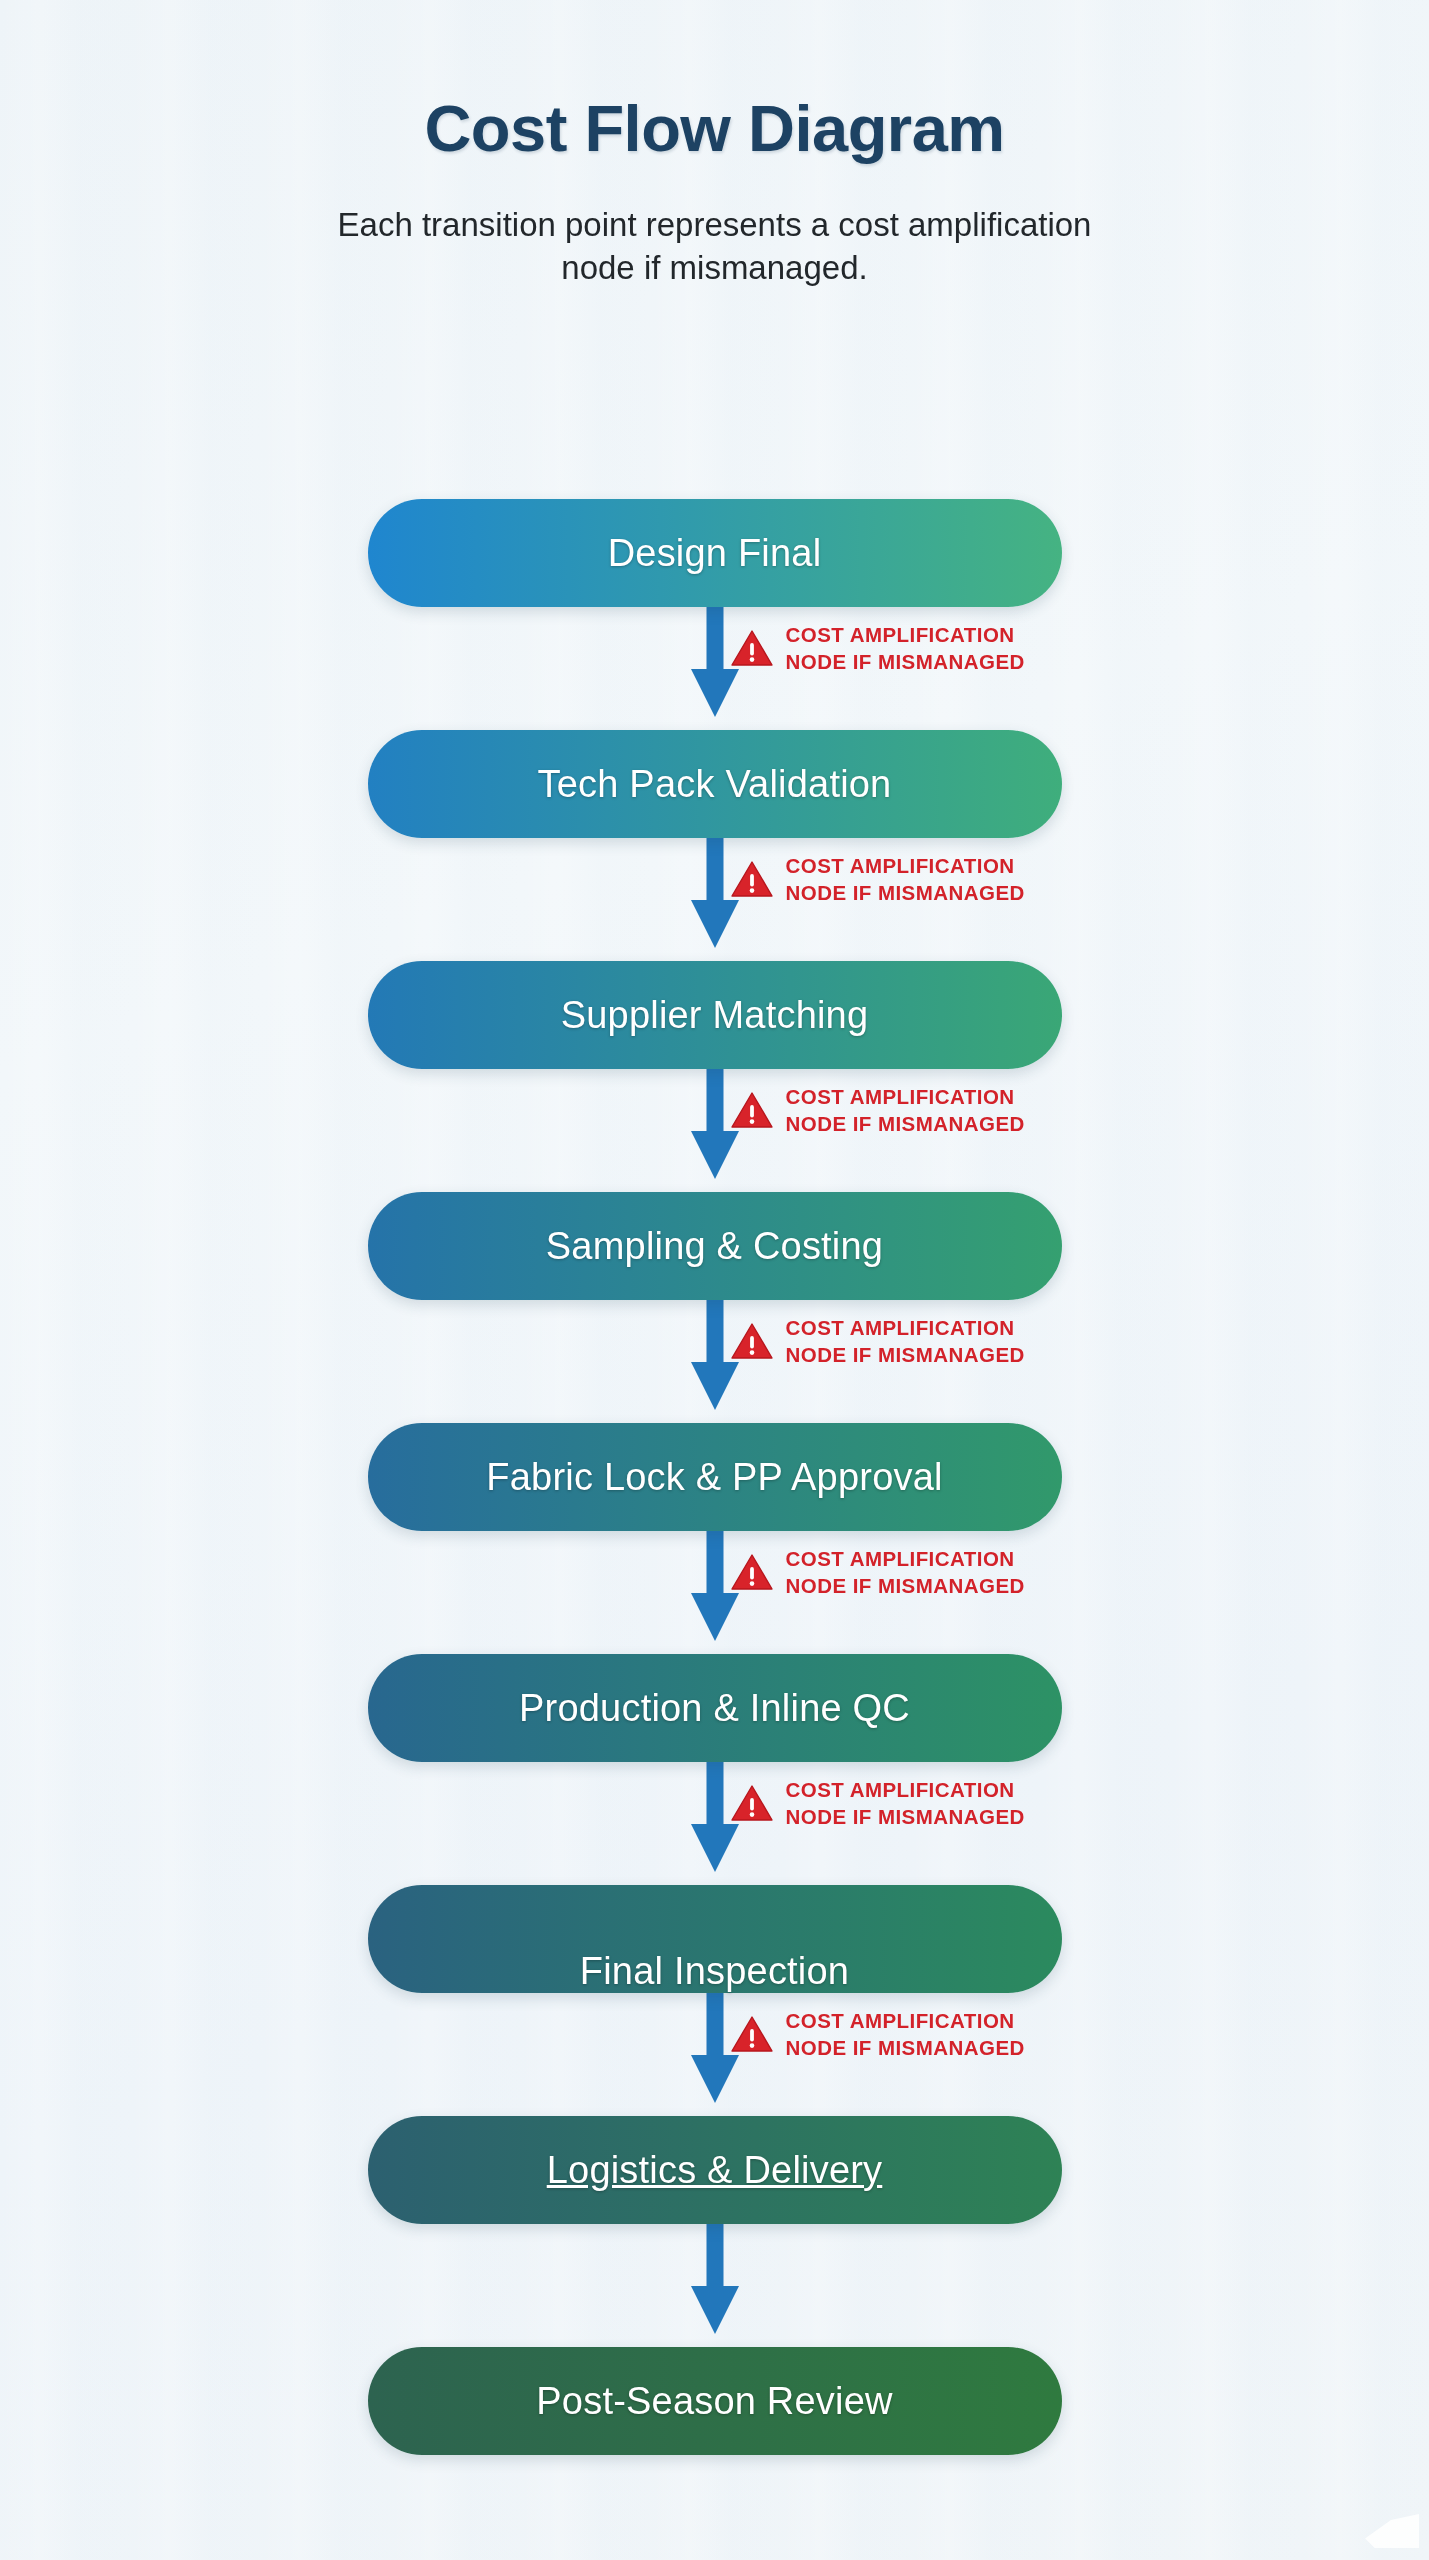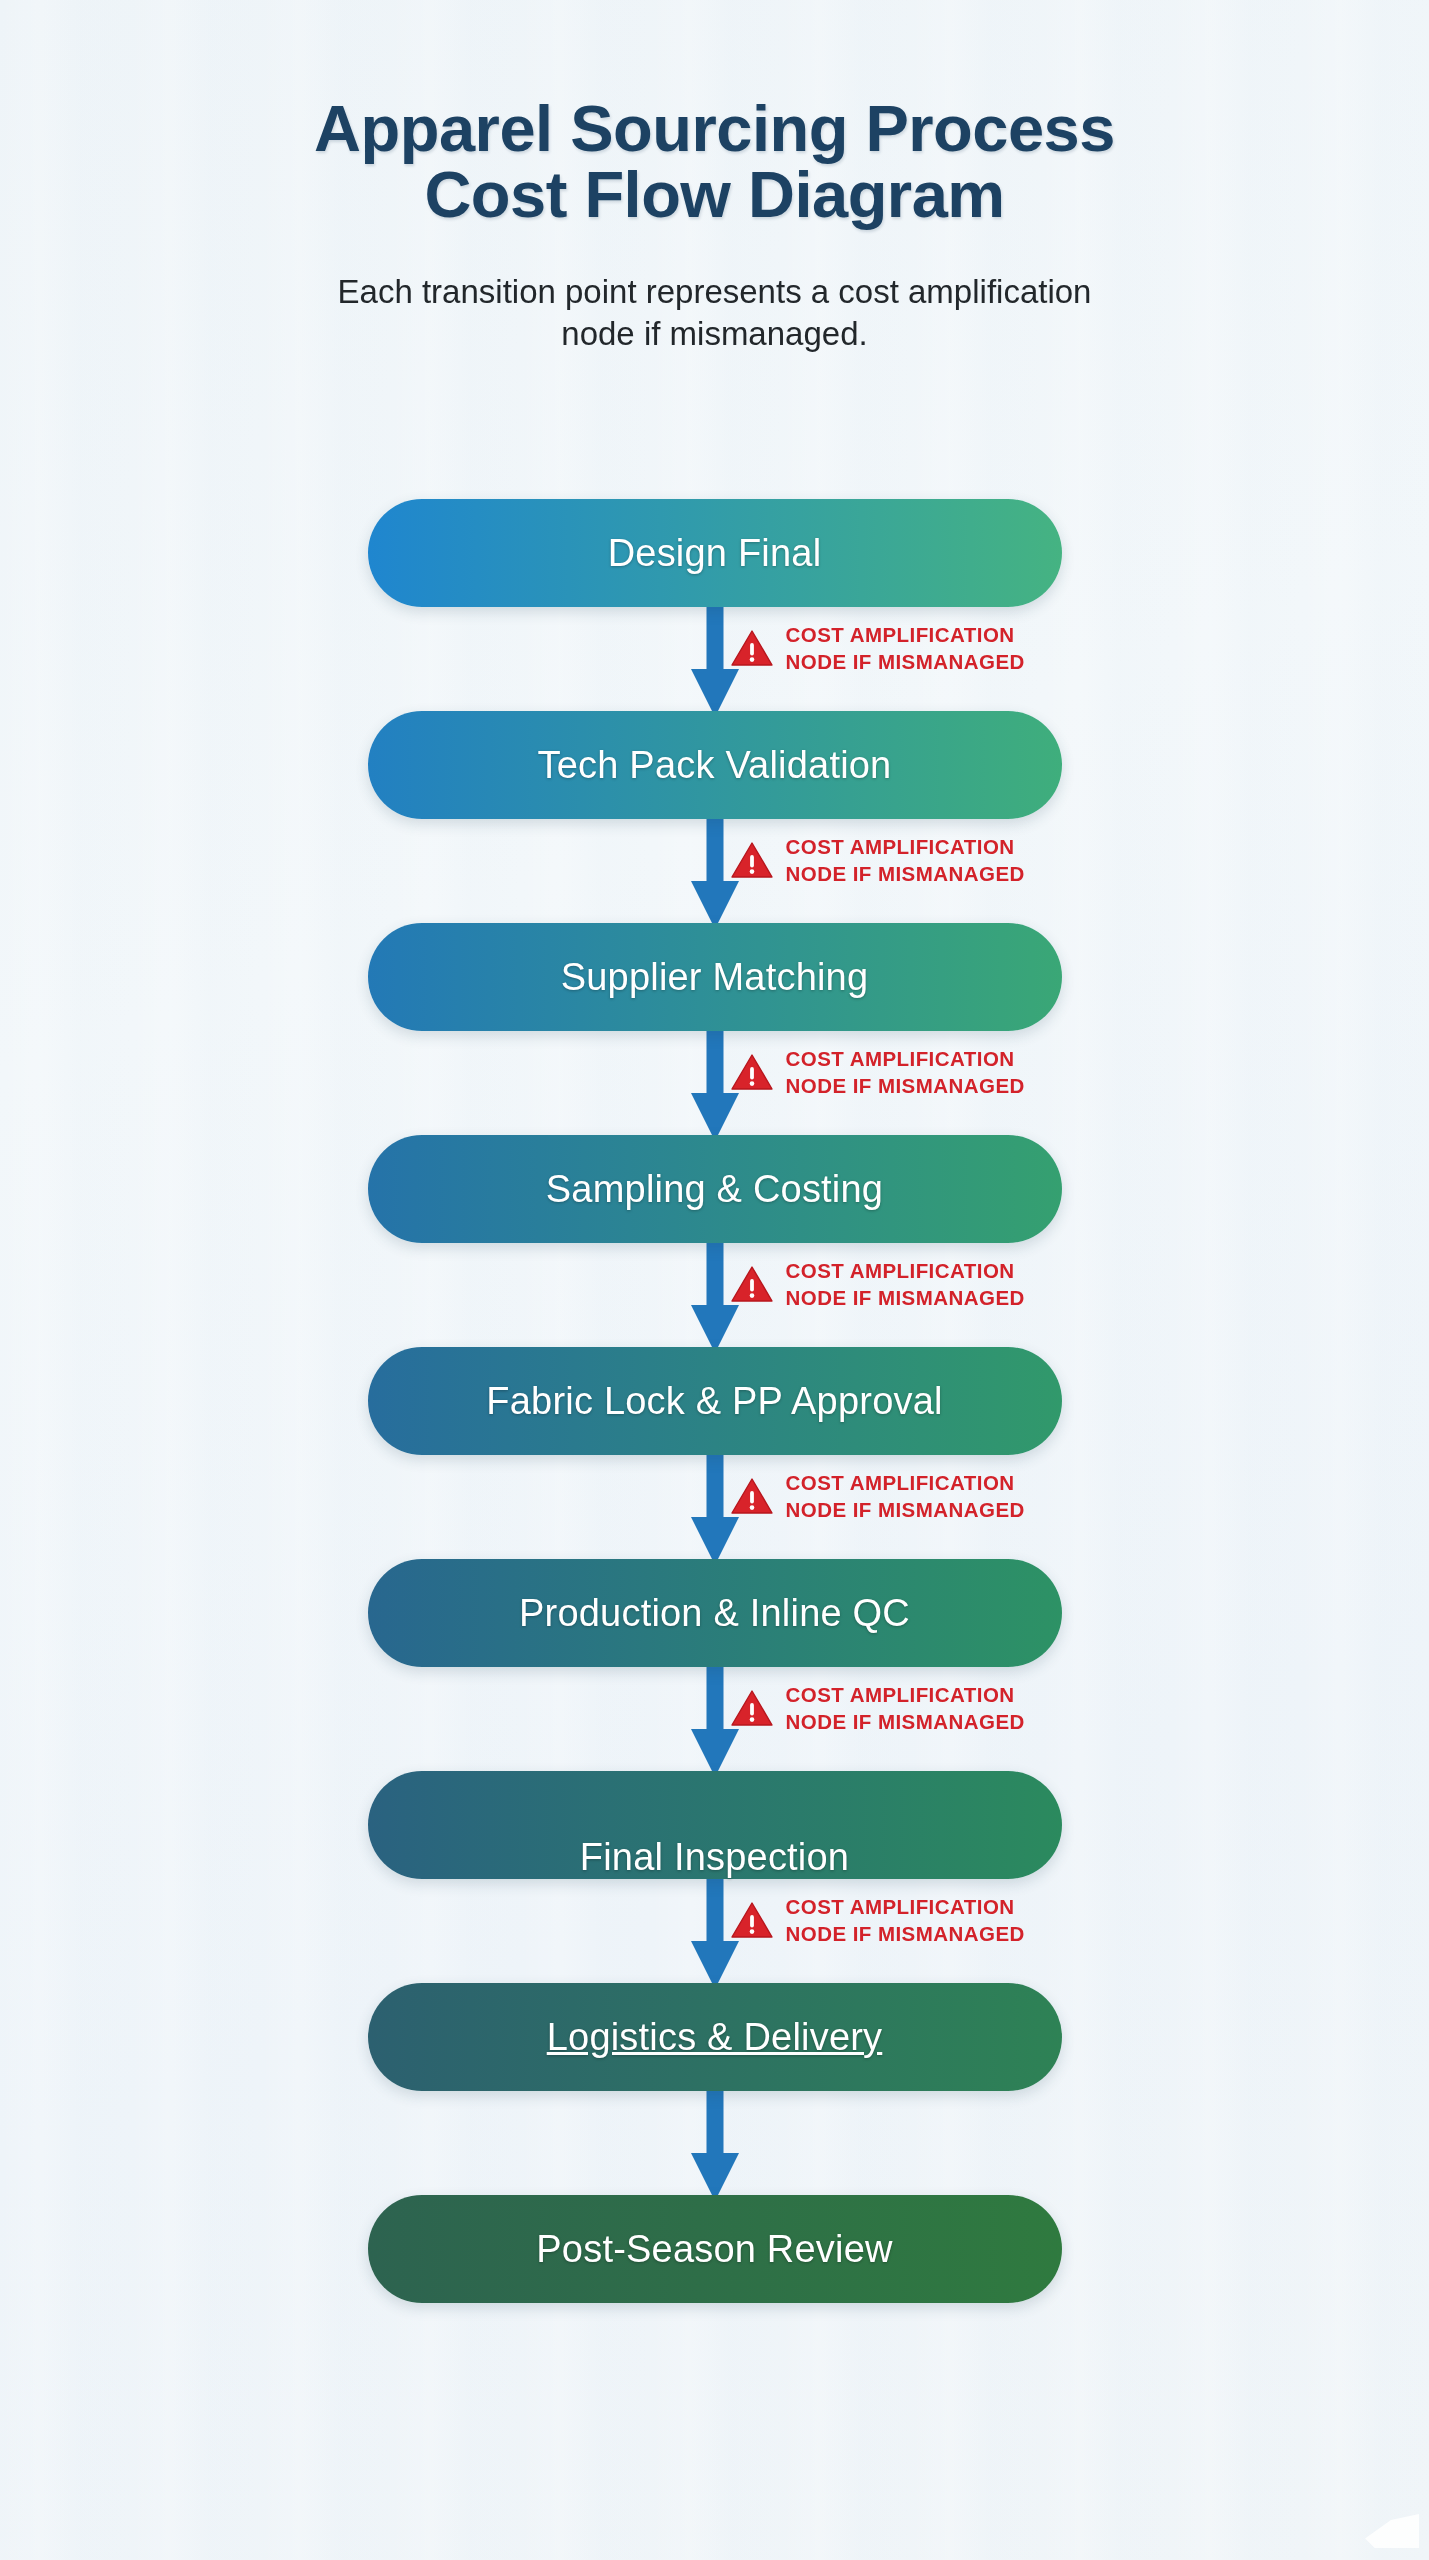--- a/index.html
+++ b/index.html
@@ -82,21 +82,21 @@
     text-shadow: 0 1px 3px rgba(0,0,0,0.28);
     box-shadow: 0 5px 14px rgba(30,70,90,0.16);
     position: relative;
     z-index: 2;
   }
 
   
   .connector {
     position: relative;
     width: 1429px;
-    height: 104px;
+    height: 123px;
   }
   .arrow {
     position: absolute;
     left: 50%;
     transform: translateX(-50%);
     top: 0;
     width: 34px;
     height: 110px;
   }
   .arrow .shaft {
@@ -160,21 +160,20 @@
   }
 </style>
 </head>
 <body>
 
 <div class="page">
   <div class="bg-texture"></div>
 
   <div class="header">
     <h1 class="title">
-      <span>Apparel Sourcing Process</span>
       <span class="line2">Cost Flow Diagram</span>
     </h1>
     <div class="subtitle">
       <span>Each transition point represents a cost amplification</span>
       <span class="line2">node if mismanaged.</span>
     </div>
   </div>
 
   <div class="flow" id="flow">
       <div class="step">

